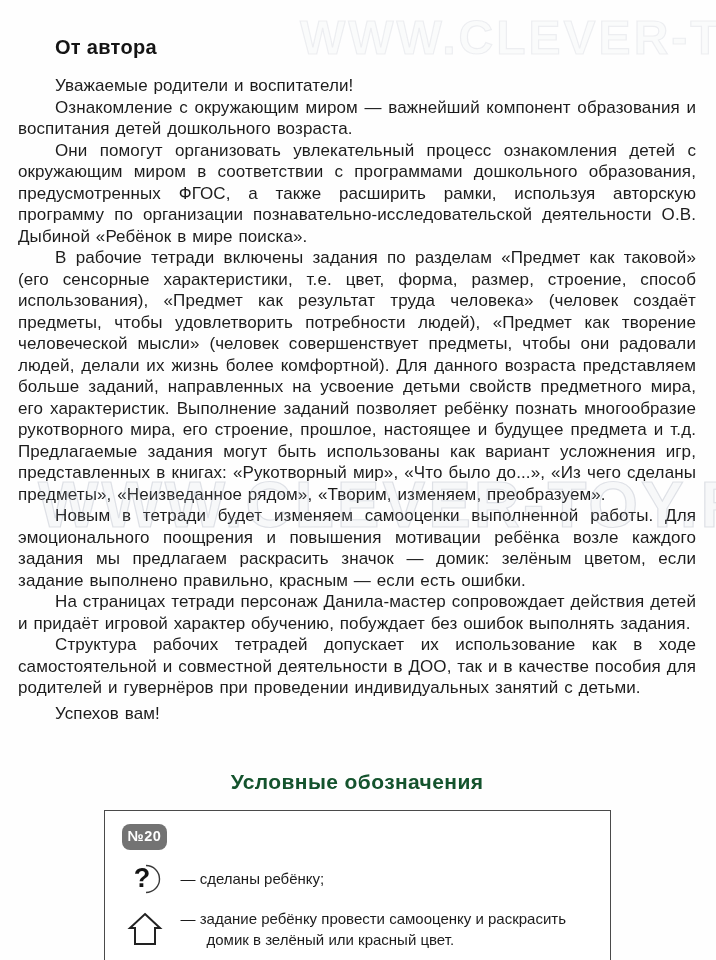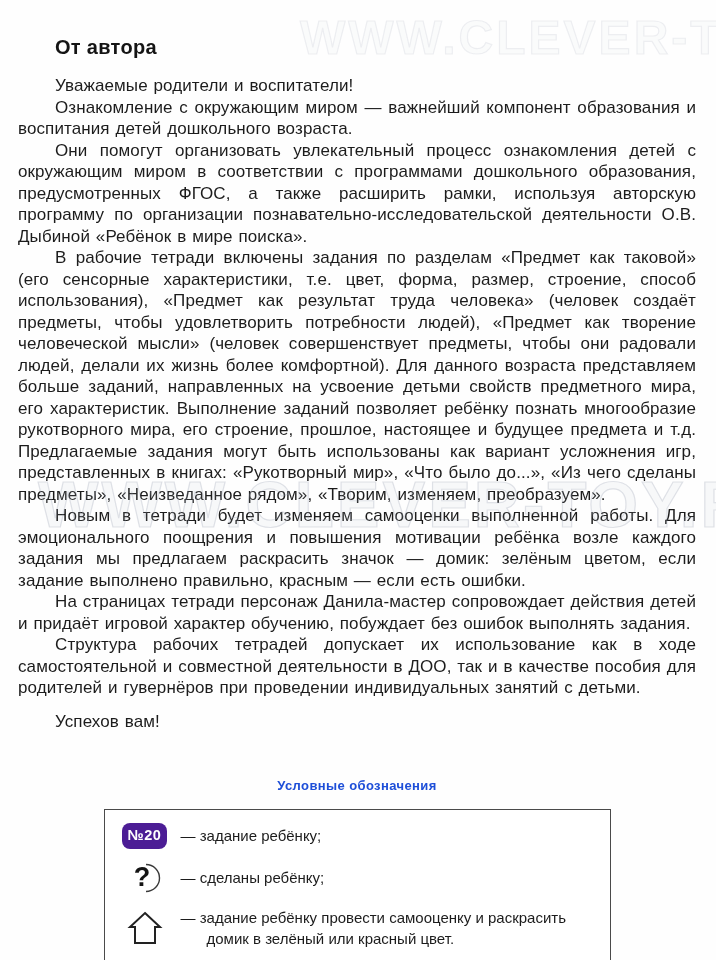--- a/index.html
+++ b/index.html
@@ -31,31 +31,31 @@
   .body-text p {
     margin: 0;
     font-size: 17px;
     line-height: 21.5px;
     text-align: justify;
     text-indent: 37px;
     letter-spacing: 0.1px;
     word-spacing: 1px;
   }
   .body-text p.closing {
-    margin-top: 12px;
+    margin-top: 4px;
     text-align: left;
   }
   .legend-heading {
     margin-top: 46px;
     margin-bottom: 16px;
     text-align: center;
-    font-size: 13px;
+    font-size: 21px;
     font-weight: bold;
     letter-spacing: 0.4px;
-    color: #1d4ed8;
+    color: #14532d;
   }
   .legend-box {
     width: 507px;
     margin: 0 auto;
     border: 1.5px solid #4a4a4a;
     box-sizing: border-box;
     padding: 13px 16px 12px 14px;
     background: #ffffff;
   }
   .legend-row {
@@ -73,21 +73,21 @@
   }
   .legend-label {
     margin-left: 10px;
     font-size: 15px;
     line-height: 21px;
     padding-left: 26px;
     text-indent: -26px;
     color: #1c1c1c;
   }
   .badge-num {
-    background: #4c1d95;
+    background: #737373;
     color: #ffffff;
     font-weight: bold;
     font-size: 14.5px;
     line-height: 1;
     padding: 5px 6px 6px 6px;
     border-radius: 8px;
     letter-spacing: 0.5px;
     display: inline-block;
   }
   .icon-svg { display: block; }
@@ -136,21 +136,20 @@
   </div>
 
   <div class="legend-heading">Условные обозначения</div>
 
   <div class="legend-box">
 
     <div class="legend-row">
       <div class="legend-icon-col">
         <span class="badge-num">№20</span>
       </div>
-      <div class="legend-label">— задание ребёнку;</div>
     </div>
 
     <div class="legend-row">
       <div class="legend-icon-col">
         <svg class="icon-svg" width="32" height="32" viewBox="0 0 32 32">
           <path d="M 17 2.5 A 13.5 13.5 0 0 1 17 29.5" fill="none" stroke="#3a3a3a" stroke-width="1.4"></path>
           <text x="13" y="24" text-anchor="middle" font-size="27" font-weight="bold" font-family="Liberation Sans, DejaVu Sans, sans-serif" fill="#141414">?</text>
         </svg>
       </div>
       <div class="legend-label">— сделаны ребёнку;</div>

